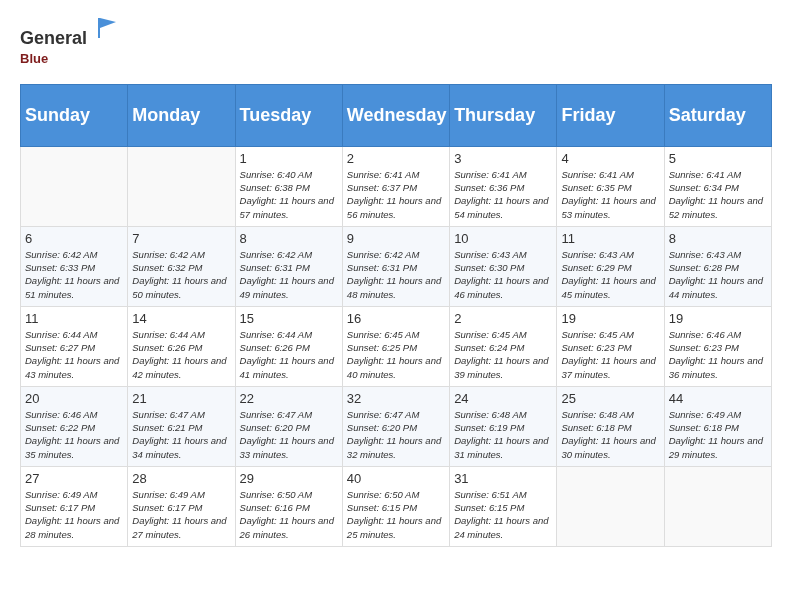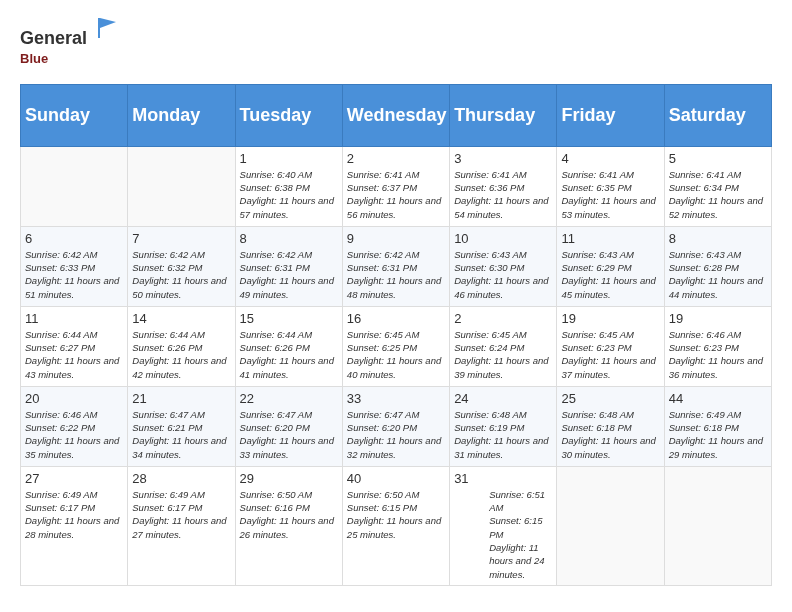--- a/index.html
+++ b/index.html
@@ -269,21 +269,21 @@
 Sunset: 6:21 PM
 Daylight: 11 hours and 34 minutes.</div>
           </td>
           <td>
             <span class="day-number">22</span>
             <div class="day-info" style="white-space: pre-line;">Sunrise: 6:47 AM
 Sunset: 6:20 PM
 Daylight: 11 hours and 33 minutes.</div>
           </td>
           <td>
-            <span class="day-number">33</span>
+            <span class="day-number">32</span>
             <div class="day-info" style="white-space: pre-line;">Sunrise: 6:47 AM
 Sunset: 6:20 PM
 Daylight: 11 hours and 32 minutes.</div>
           </td>
           <td>
             <span class="day-number">24</span>
             <div class="day-info" style="white-space: pre-line;">Sunrise: 6:48 AM
 Sunset: 6:19 PM
 Daylight: 11 hours and 31 minutes.</div>
           </td>
@@ -320,21 +320,21 @@
 Daylight: 11 hours and 26 minutes.</div>
           </td>
           <td>
             <span class="day-number">40</span>
             <div class="day-info" style="white-space: pre-line;">Sunrise: 6:50 AM
 Sunset: 6:15 PM
 Daylight: 11 hours and 25 minutes.</div>
           </td>
           <td>
             <span class="day-number">31</span>
-            <div class="day-info" style="white-space: pre-line; margin-left: 35px;">Sunrise: 6:51 AM
+            <div class="day-info" style="white-space: pre-line;">Sunrise: 6:51 AM
 Sunset: 6:15 PM
 Daylight: 11 hours and 24 minutes.</div>
           </td>
           <td class="empty-cell"></td>
           <td class="empty-cell"></td>
         </tr>
       </tbody>
   </table>
 </div>
 

